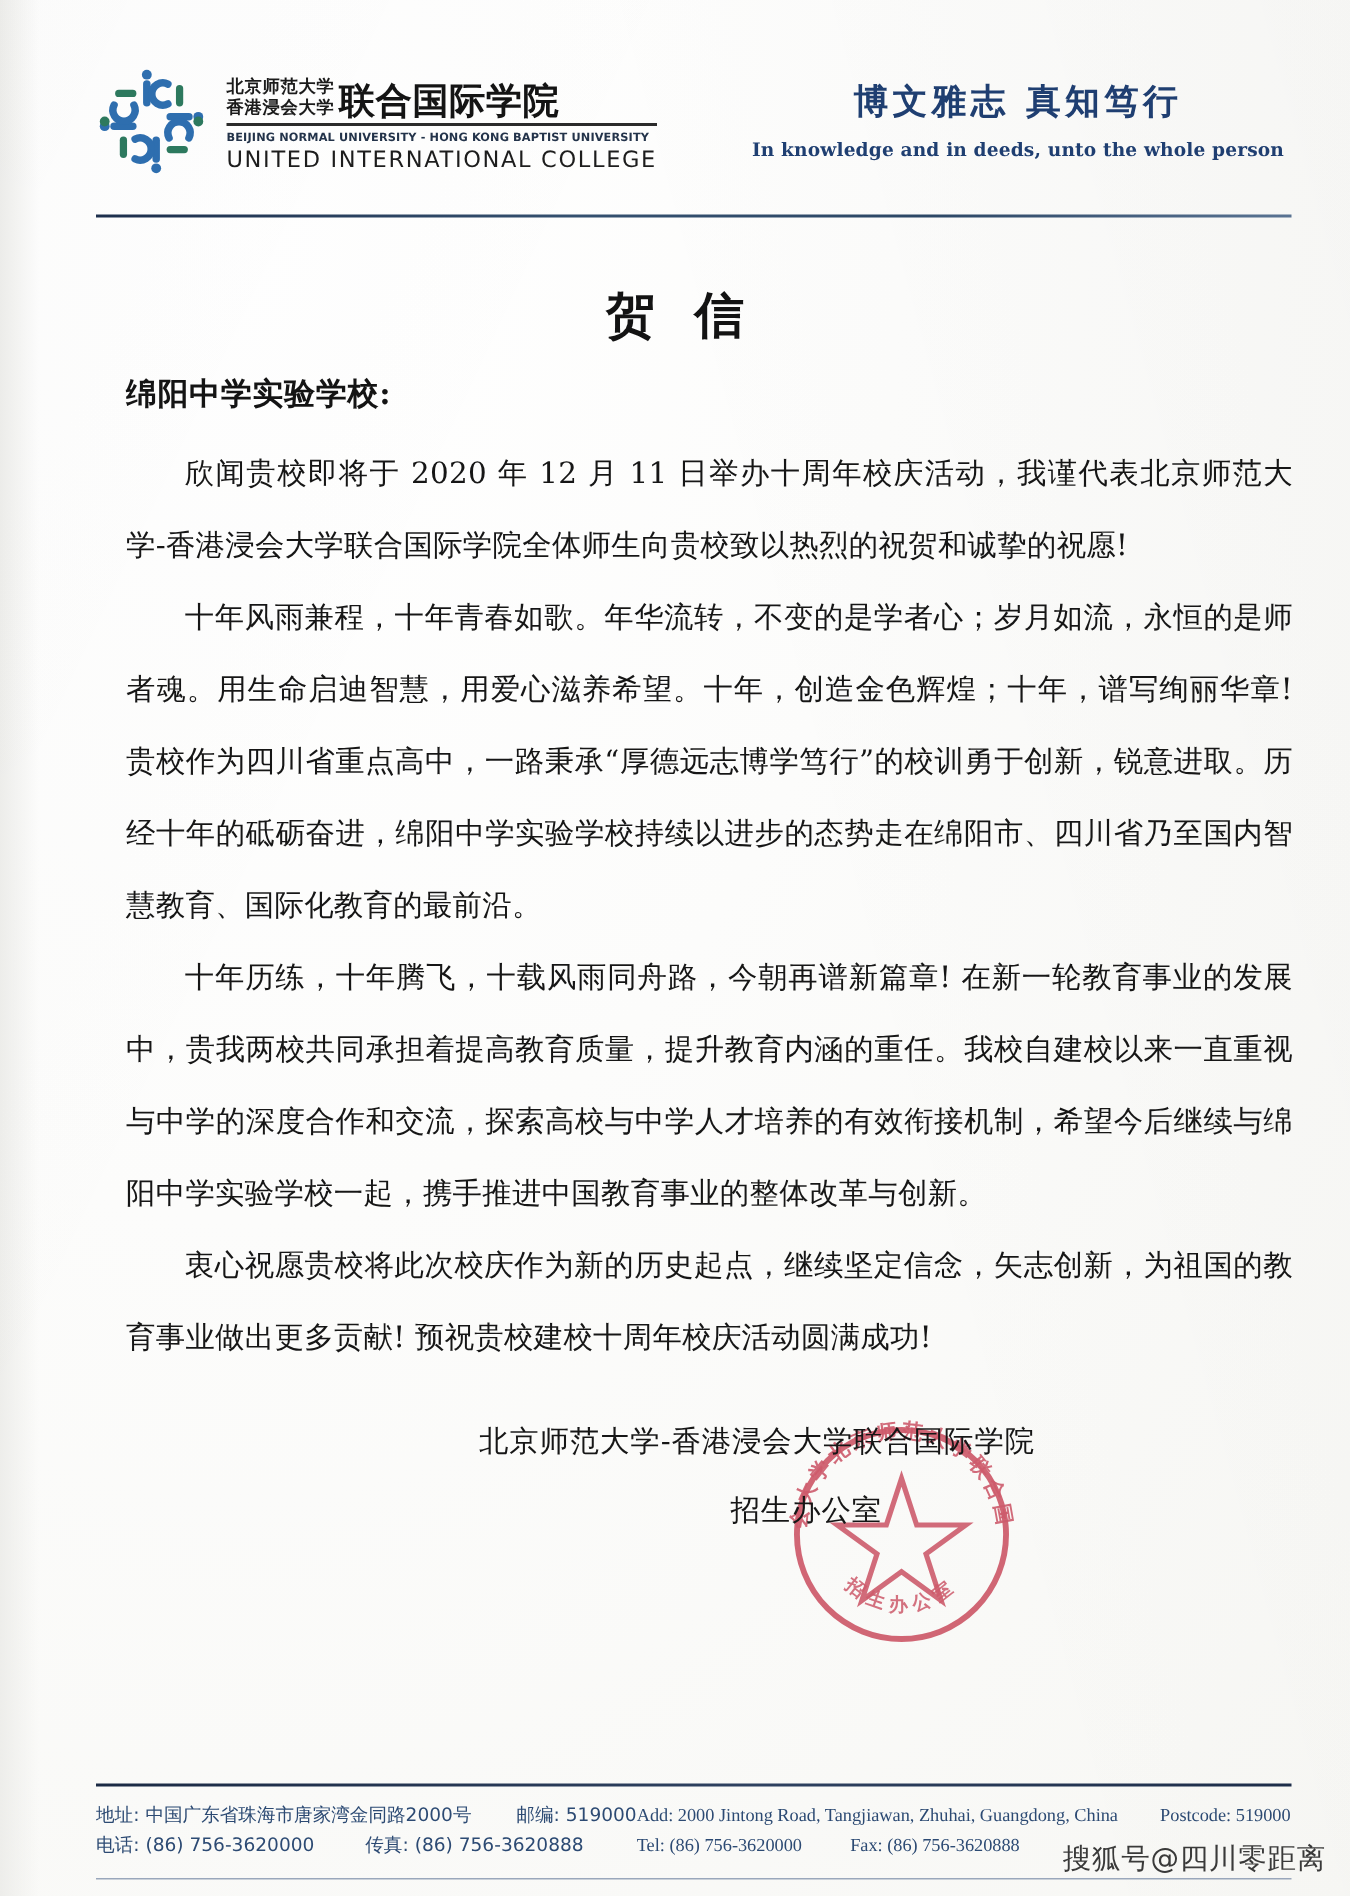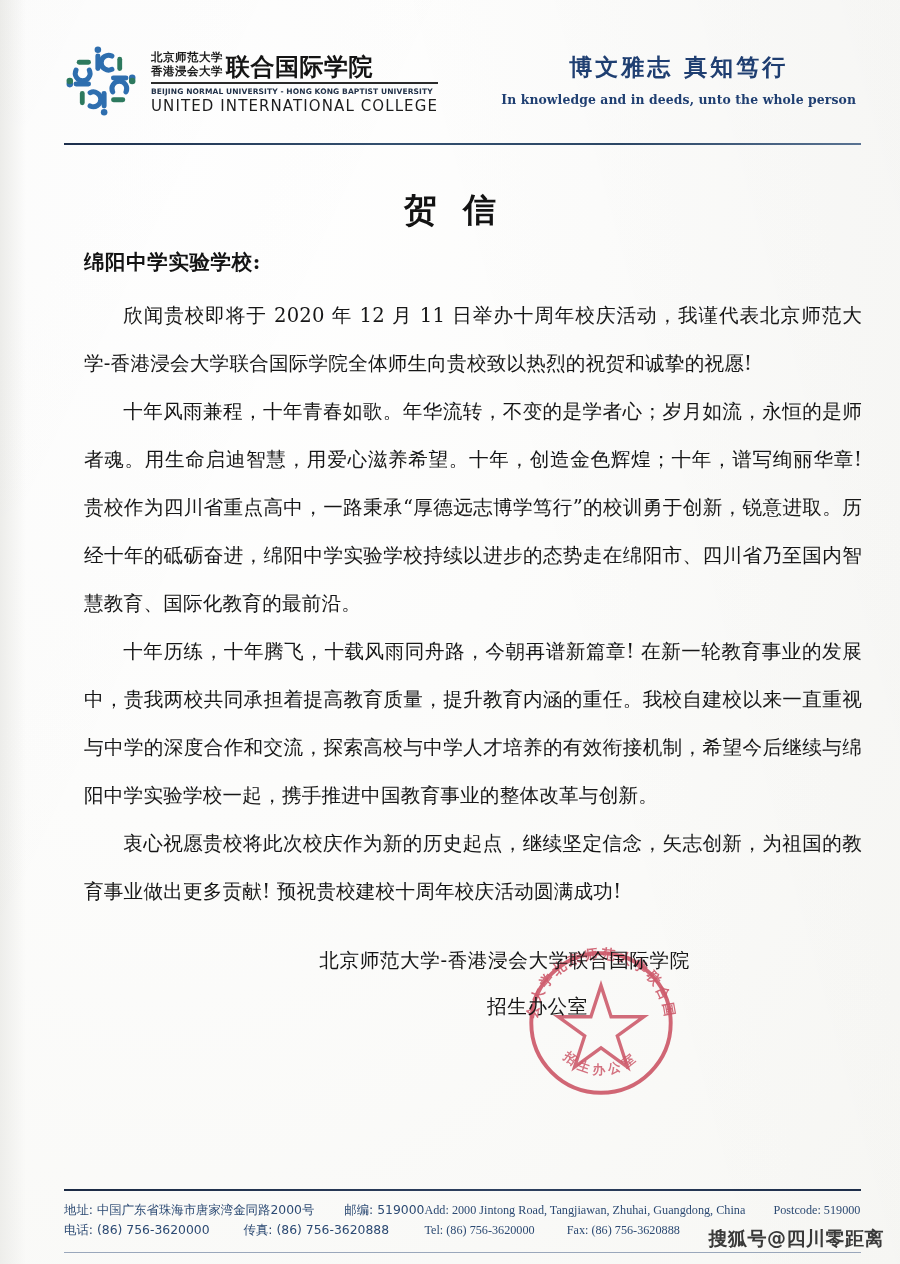--- a/index.html
+++ b/index.html
@@ -270,21 +270,21 @@
     height: 1px;
     background: #9aa7bb;
   }
 
   .watermark {
     position: absolute;
     right: 16px;
     top: 1226px;
     font-family: "DejaVu Sans", "Liberation Sans", sans-serif;
     font-size: 19px;
-    font-weight: 700;
+    font-weight: 400;
     color: #2a2a2a;
     letter-spacing: 0.5px;
     white-space: nowrap;
     opacity: 0.92;
     z-index: 6;
   }
 
   
   .scan-edge {
     position: absolute;

